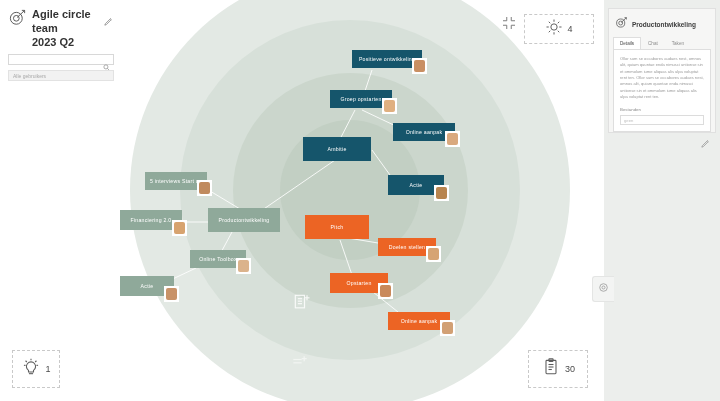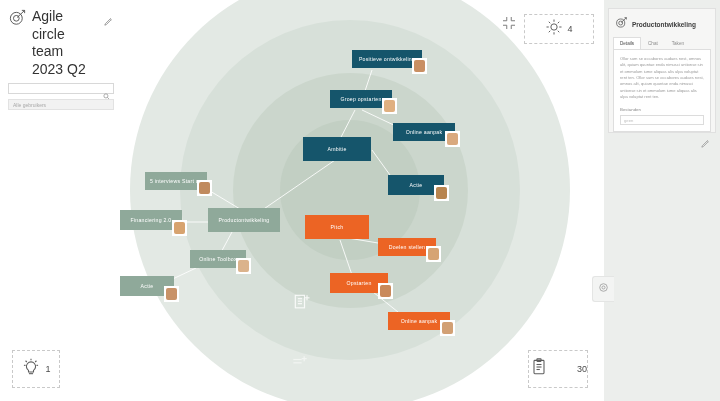--- a/index.html
+++ b/index.html
@@ -56,21 +56,21 @@
     display: flex; align-items: center; justify-content: center; gap: 4px;
   }
   .widget .count { font-size: 9px; color: #4a4a4a; }
   .collapse-icon { position: absolute; left: 500px; top: 14px; width: 18px; height: 18px; }
 
   .inline-icon { position: absolute; opacity: .85; }
 
   
   .header { position: absolute; left: 8px; top: 8px; width: 106px; }
   .title-row { display: flex; align-items: flex-start; gap: 5px; }
-  .title-text { font-size: 14px; font-weight: normal; color: #333; line-height: 1.25; }
+  .title-text { font-size: 11px; font-weight: bold; color: #333; line-height: 1.25; }
   .pencil { width: 11px; height: 11px; margin-left: 2px; margin-top: 5px; flex: none; }
   .field {
     position: relative; height: 11px; margin-top: 5px;
     border: 1px solid #d8d8d8; background: #fff;
     display: flex; align-items: center; padding: 0 4px;
   }
   .field.grey { background: #f2f2f2; border-color: #e2e2e2; }
   .field .ph { font-size: 5px; color: #a8a8a8; }
   .field .mag { position: absolute; right: 3px; top: 2px; width: 7px; height: 7px; }
 
@@ -267,21 +267,21 @@
           <line x1="12" y1="2" x2="12" y2="4"></line>
             <line x1="3.5" y1="10" x2="5.5" y2="10"></line>
           <line x1="18.5" y1="10" x2="20.5" y2="10"></line>
             <line x1="5.5" y1="4.5" x2="7" y2="6"></line>
           <line x1="18.5" y1="4.5" x2="17" y2="6"></line>
         </svg>
       </span>
       <span class="count">1</span>
     </div>
 
-    <div class="widget" style="left:528px;top:350px;width:60px;height:38px;justify-content:space-between;">
+    <div class="widget" style="left:528px;top:350px;width:60px;height:38px;">
       <span>
         <svg width="20" height="20" viewBox="0 0 24 24" fill="none" stroke="#5d5d5d" stroke-width="1.3">
           <rect x="6" y="4" width="12" height="16" rx="1"></rect>
           <rect x="9.5" y="2.2" width="5" height="3" rx="0.6"></rect>
           <line x1="9" y1="9" x2="15" y2="9"></line>
             <line x1="9" y1="12" x2="15" y2="12"></line>
           <line x1="9" y1="15" x2="13" y2="15"></line>
         </svg>
       </span>
       <span class="count">30</span>

